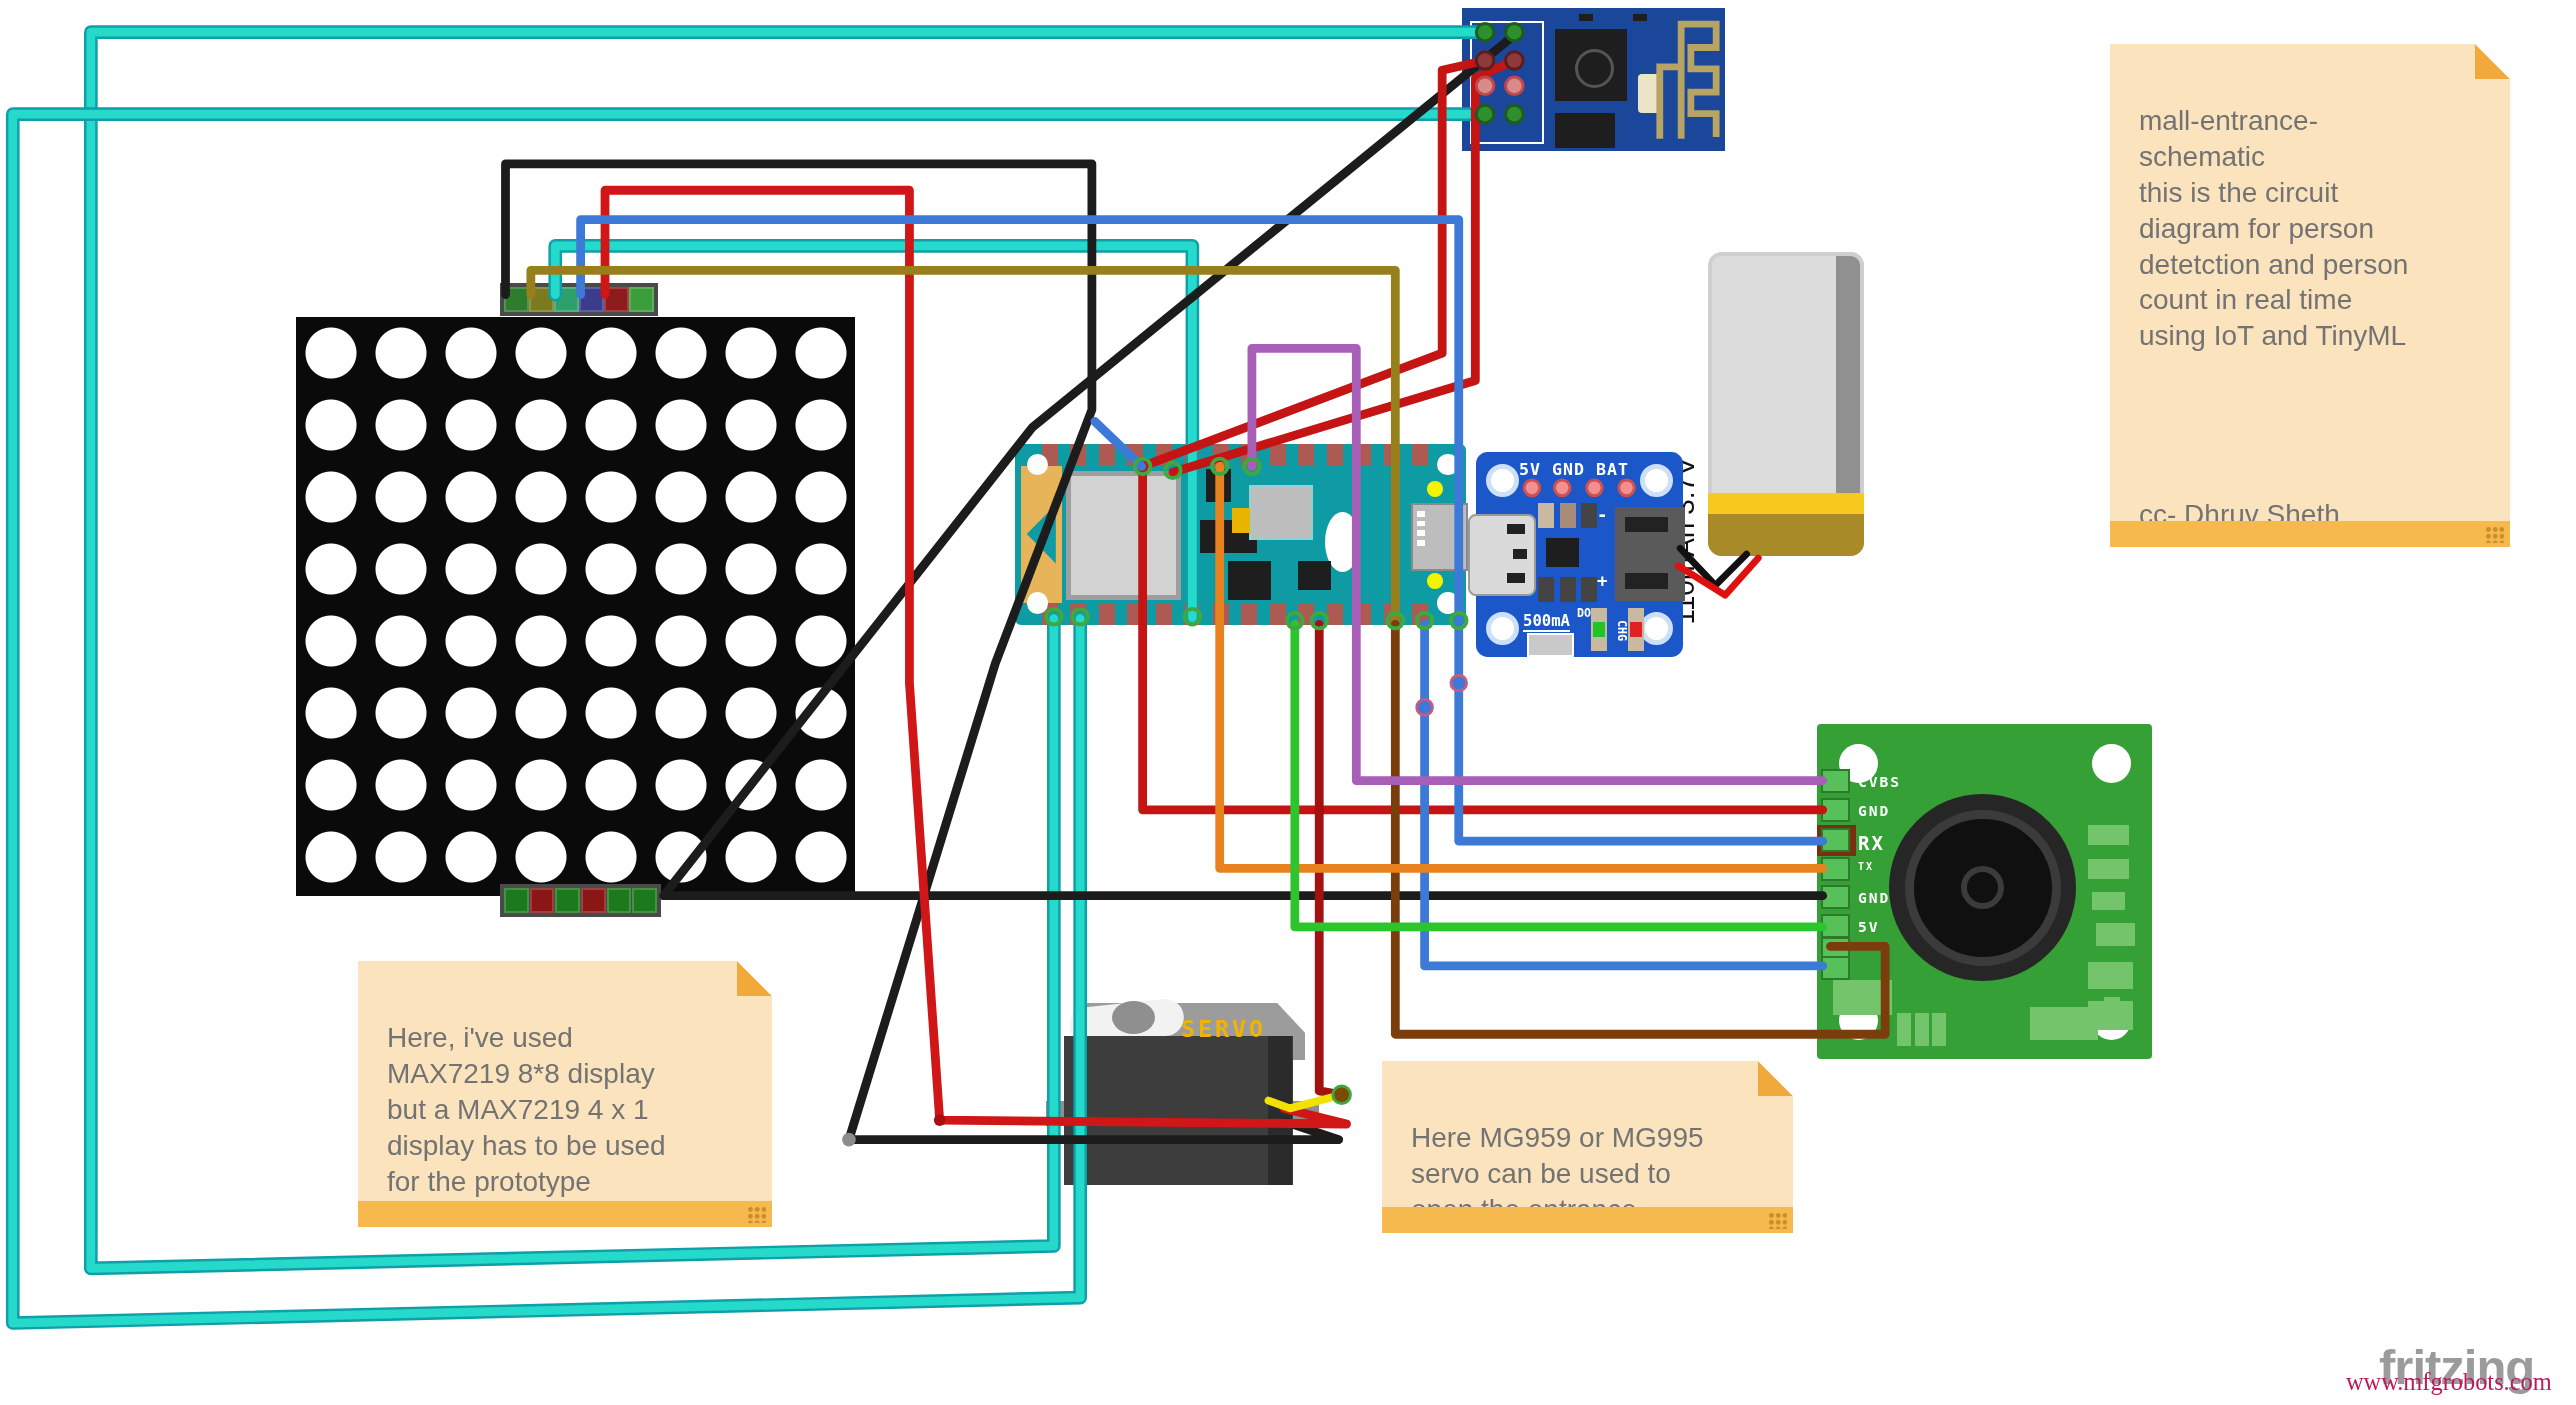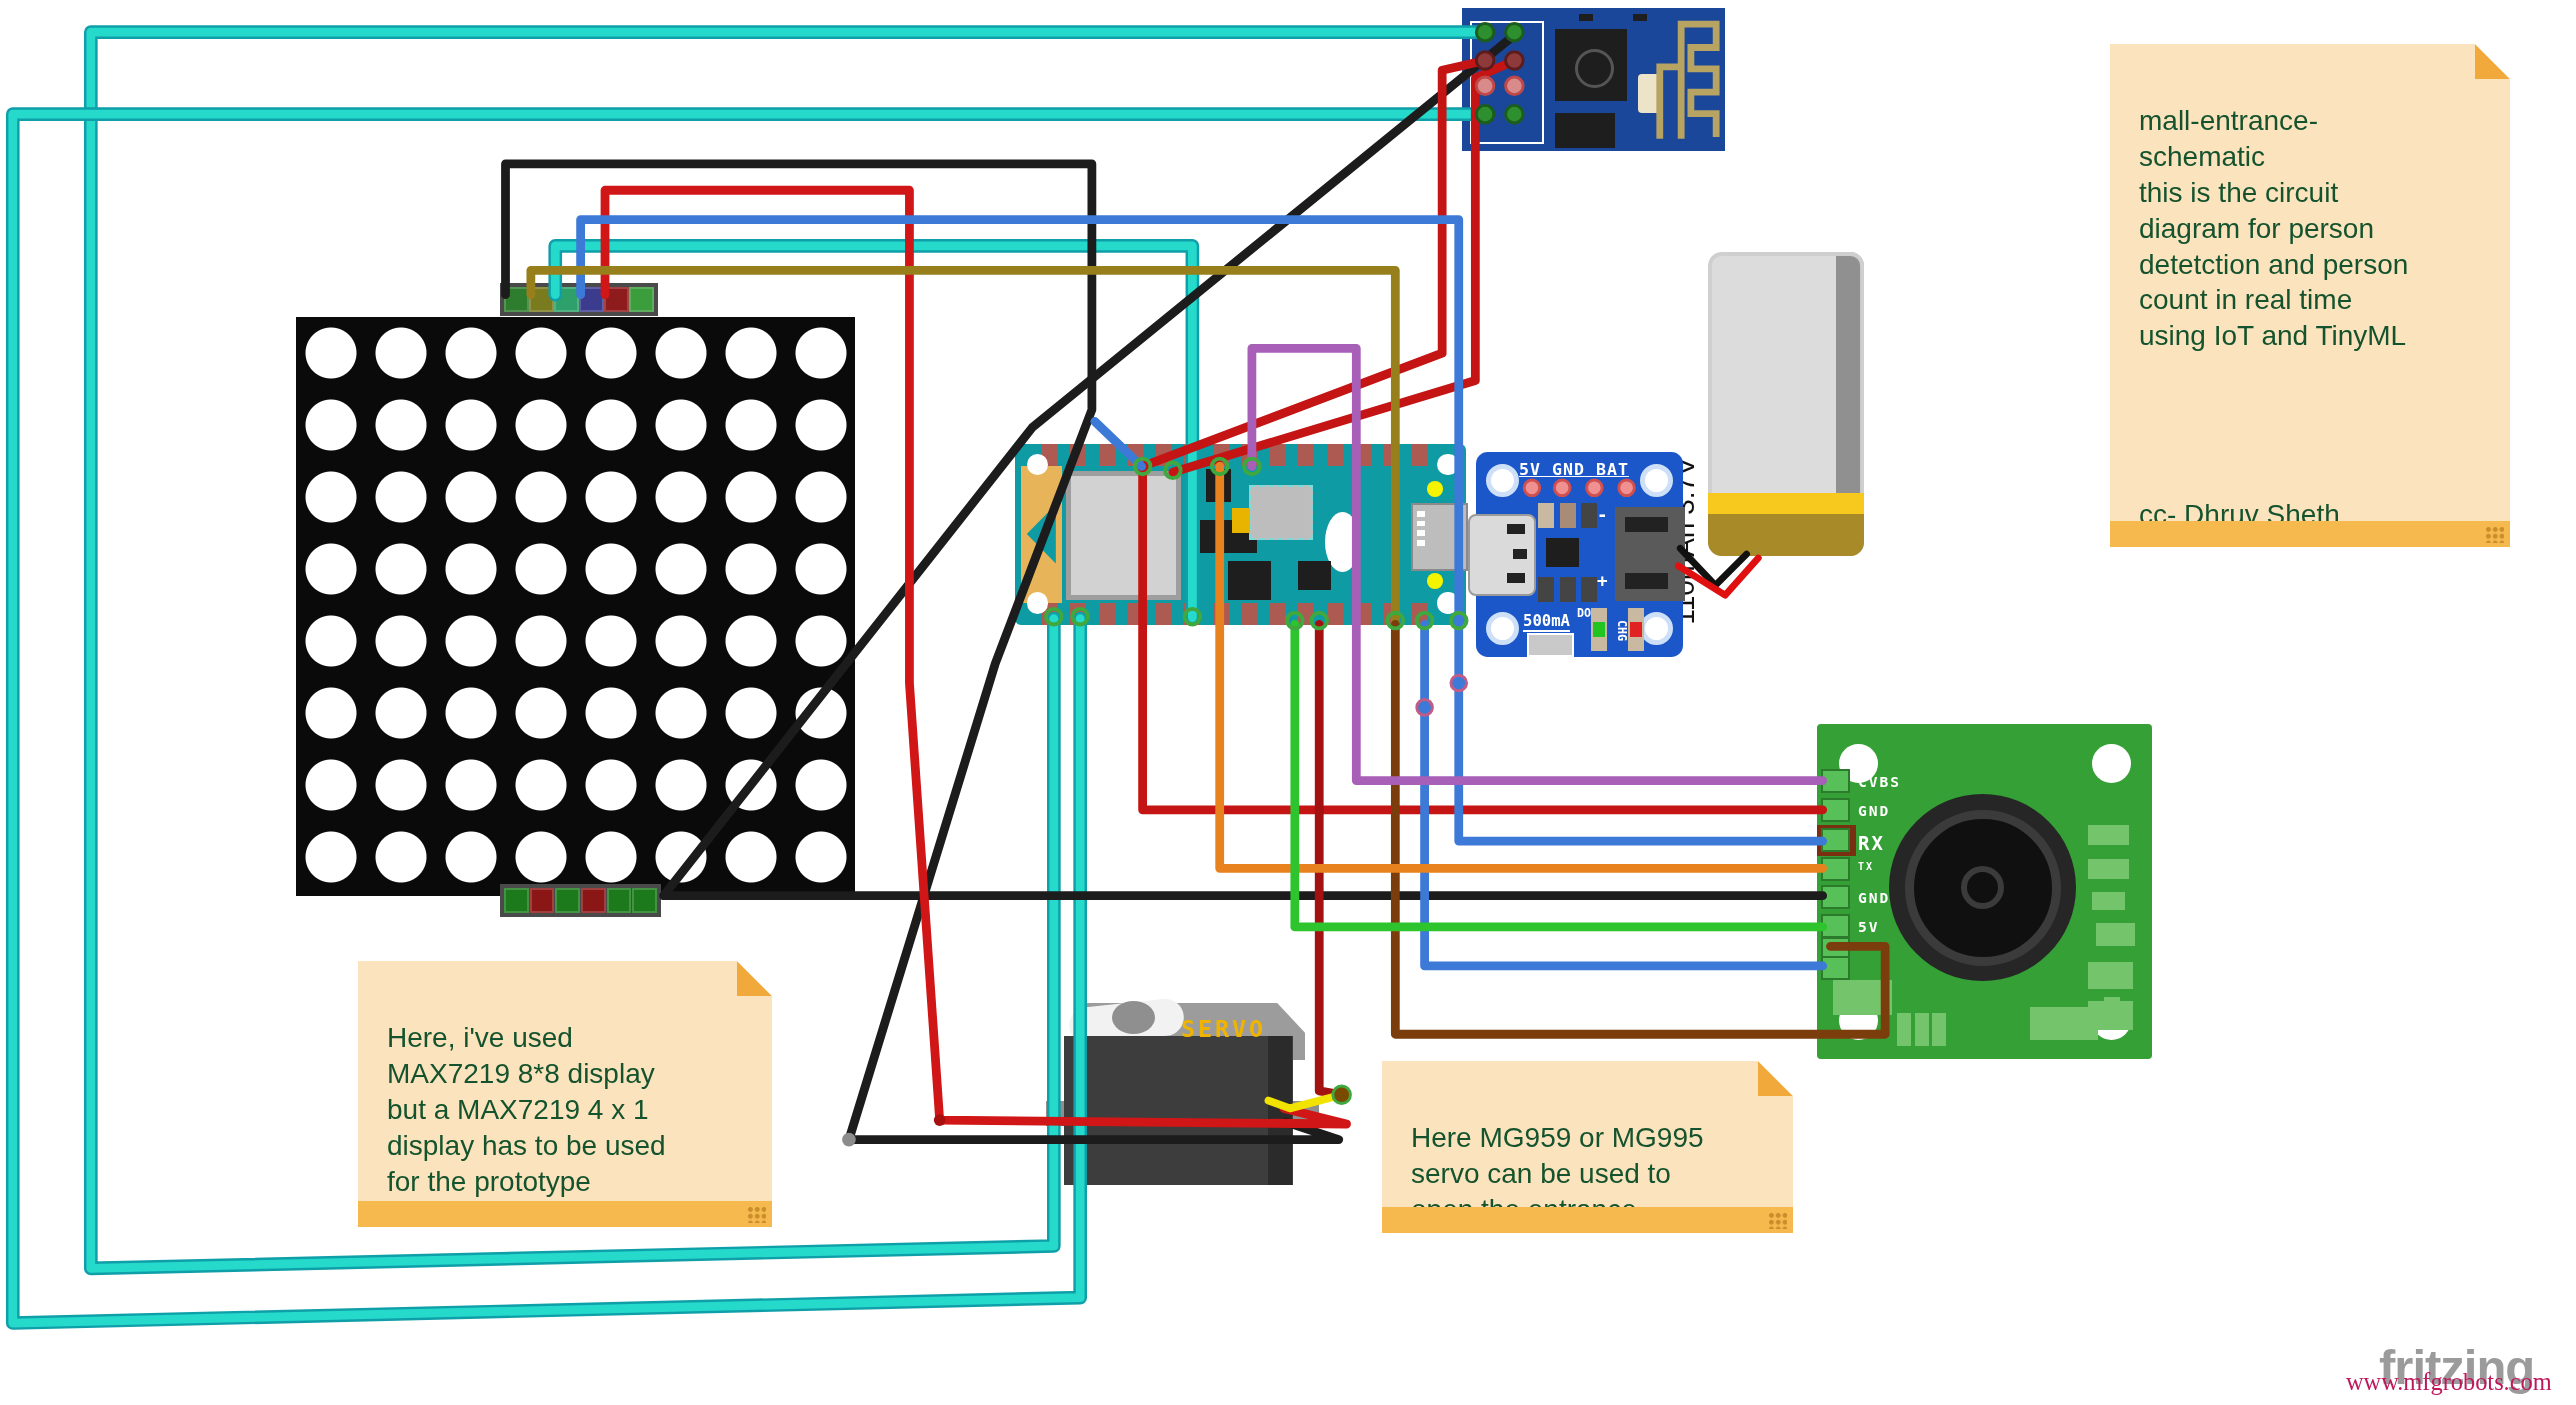--- a/index.html
+++ b/index.html
@@ -1,20 +1,20 @@
 <!DOCTYPE html>
 <html><head>
 <meta charset="utf-8">
 <style>
   html,body{margin:0;padding:0;background:#fff;}
   #stage{position:relative;width:2576px;height:1405px;background:#ffffff;overflow:hidden;
          font-family:"Liberation Sans",sans-serif;}
   .abs{position:absolute;}
   
-  .note{position:absolute;background:#FBE3BD;color:#14532d;white-space:pre-line;
+  .note{position:absolute;background:#FBE3BD;color:#737373;white-space:pre-line;
         font:28px/1.28 "Liberation Sans",sans-serif;padding:23.4px 25px 39px 29px;box-sizing:border-box;}
   .note .bar{position:absolute;left:0;right:0;bottom:0;height:26px;background:#F6B94E;}
   .note .grip{position:absolute;right:5.9px;bottom:3.9px;width:19.5px;height:17.6px;
         background:radial-gradient(circle,#C98E2B 2.1px,transparent 2.5px);background-size:6.8px 6.8px;}
   .note .foldw{position:absolute;top:0;right:0;width:0;height:0;
         border-top:35px solid #ffffff;border-left:35px solid transparent;}
   .note .foldo{position:absolute;top:0;right:0;width:0;height:0;
         border-bottom:35px solid #F2A93C;border-right:35px solid transparent;}
   
   .matrix{position:absolute;left:296px;top:317px;width:559px;height:579px;background:#0A0A0A;
@@ -130,21 +130,21 @@
     </div>
     <div class="abs" style="left:412px;top:37px;width:15.6px;height:15.6px;border-radius:50%;background:#F4F400;"></div>
     <div class="abs" style="left:412px;top:129px;width:15.6px;height:15.6px;border-radius:50%;background:#F4F400;"></div>
     <div class="hole" style="left:11.7px;top:9.8px;width:21.5px;height:21.5px;"></div>
     <div class="hole" style="left:11.7px;top:148px;width:21.5px;height:21.5px;"></div>
     <div class="hole" style="left:422px;top:9.8px;width:21.5px;height:21.5px;"></div>
     <div class="hole" style="left:422px;top:148px;width:21.5px;height:21.5px;"></div>
   </div>
 
   <div class="chg">
-    <div class="chg-label lbl" style="left:43px;top:7.8px;font-size:16.6px;letter-spacing:1px;text-decoration:underline;">5V  GND  BAT</div>
+    <div class="chg-label lbl" style="left:43px;top:7.8px;font-size:16.6px;letter-spacing:1px;">5V  GND  BAT</div>
     <div class="hole2" style="left:9.8px;top:11.7px;"></div>
     <div class="hole2" style="left:164px;top:11.7px;"></div>
     <div class="hole2" style="left:9.8px;top:160px;"></div>
     <div class="hole2" style="left:164px;top:160px;"></div>
     <div class="abs" style="left:-7.8px;top:62px;width:68px;height:82px;background:#DADADA;border-radius:7.8px;border:2.9px solid #9a9a9a;box-sizing:border-box;">
       <div class="abs" style="left:37px;top:7.8px;width:17.6px;height:9.8px;background:#222;"></div>
       <div class="abs" style="left:43px;top:33px;width:13.7px;height:9.8px;background:#222;"></div>
       <div class="abs" style="left:37px;top:57px;width:17.6px;height:9.8px;background:#222;"></div>
     </div>
     <div class="abs" style="left:139px;top:55px;width:70px;height:94px;background:#5A5A5A;">

